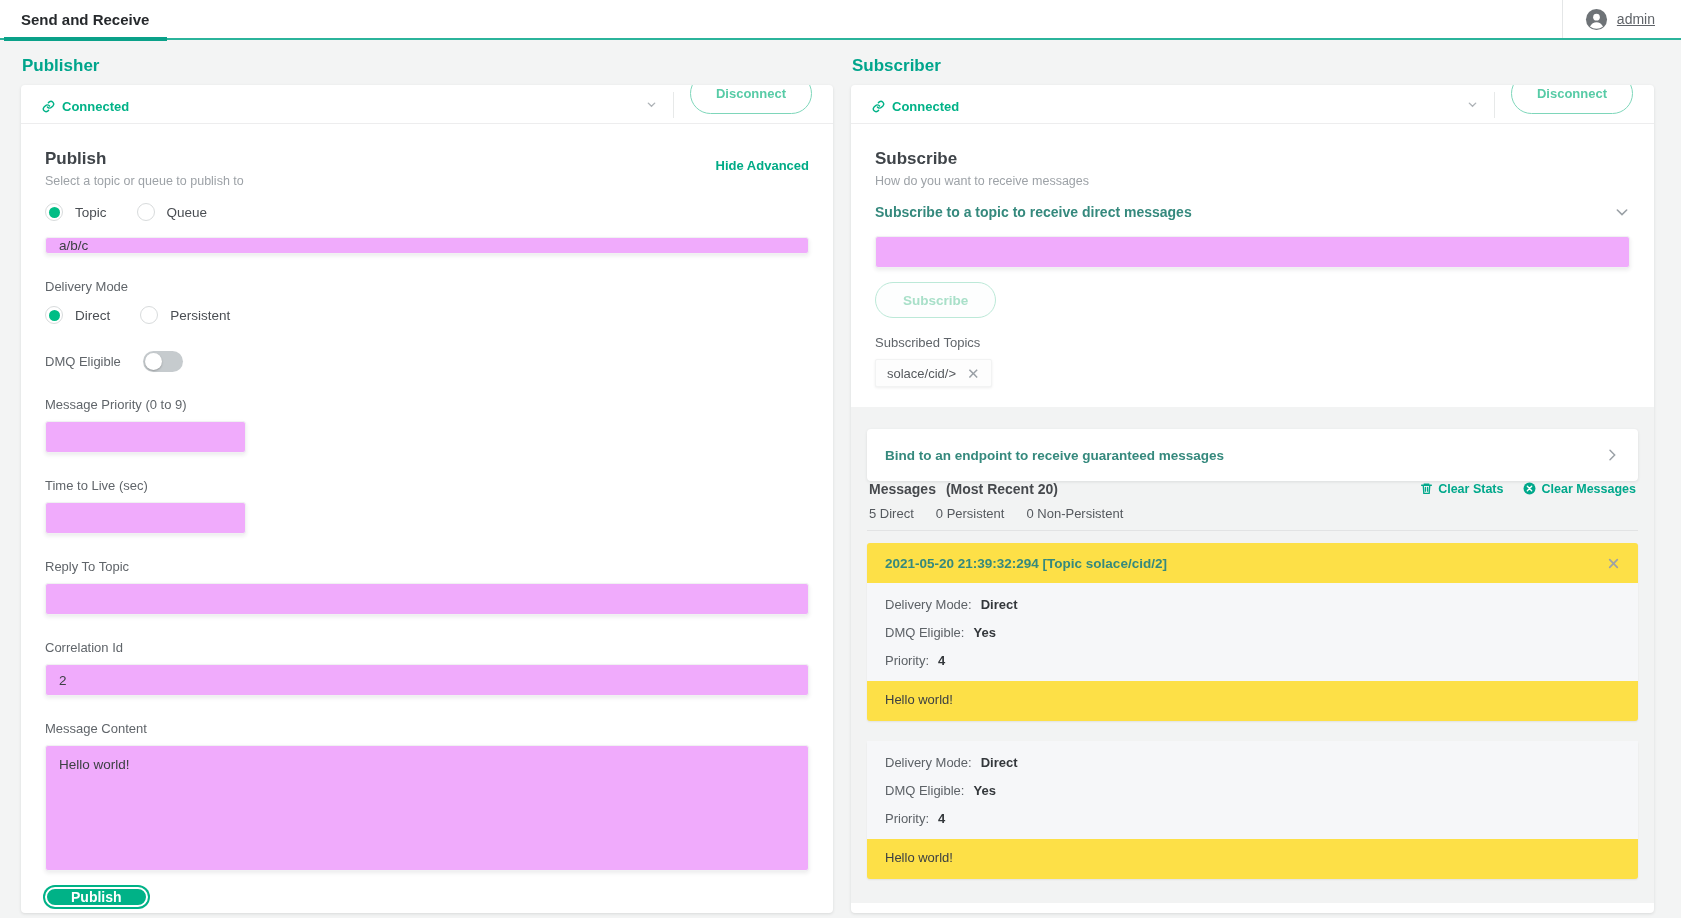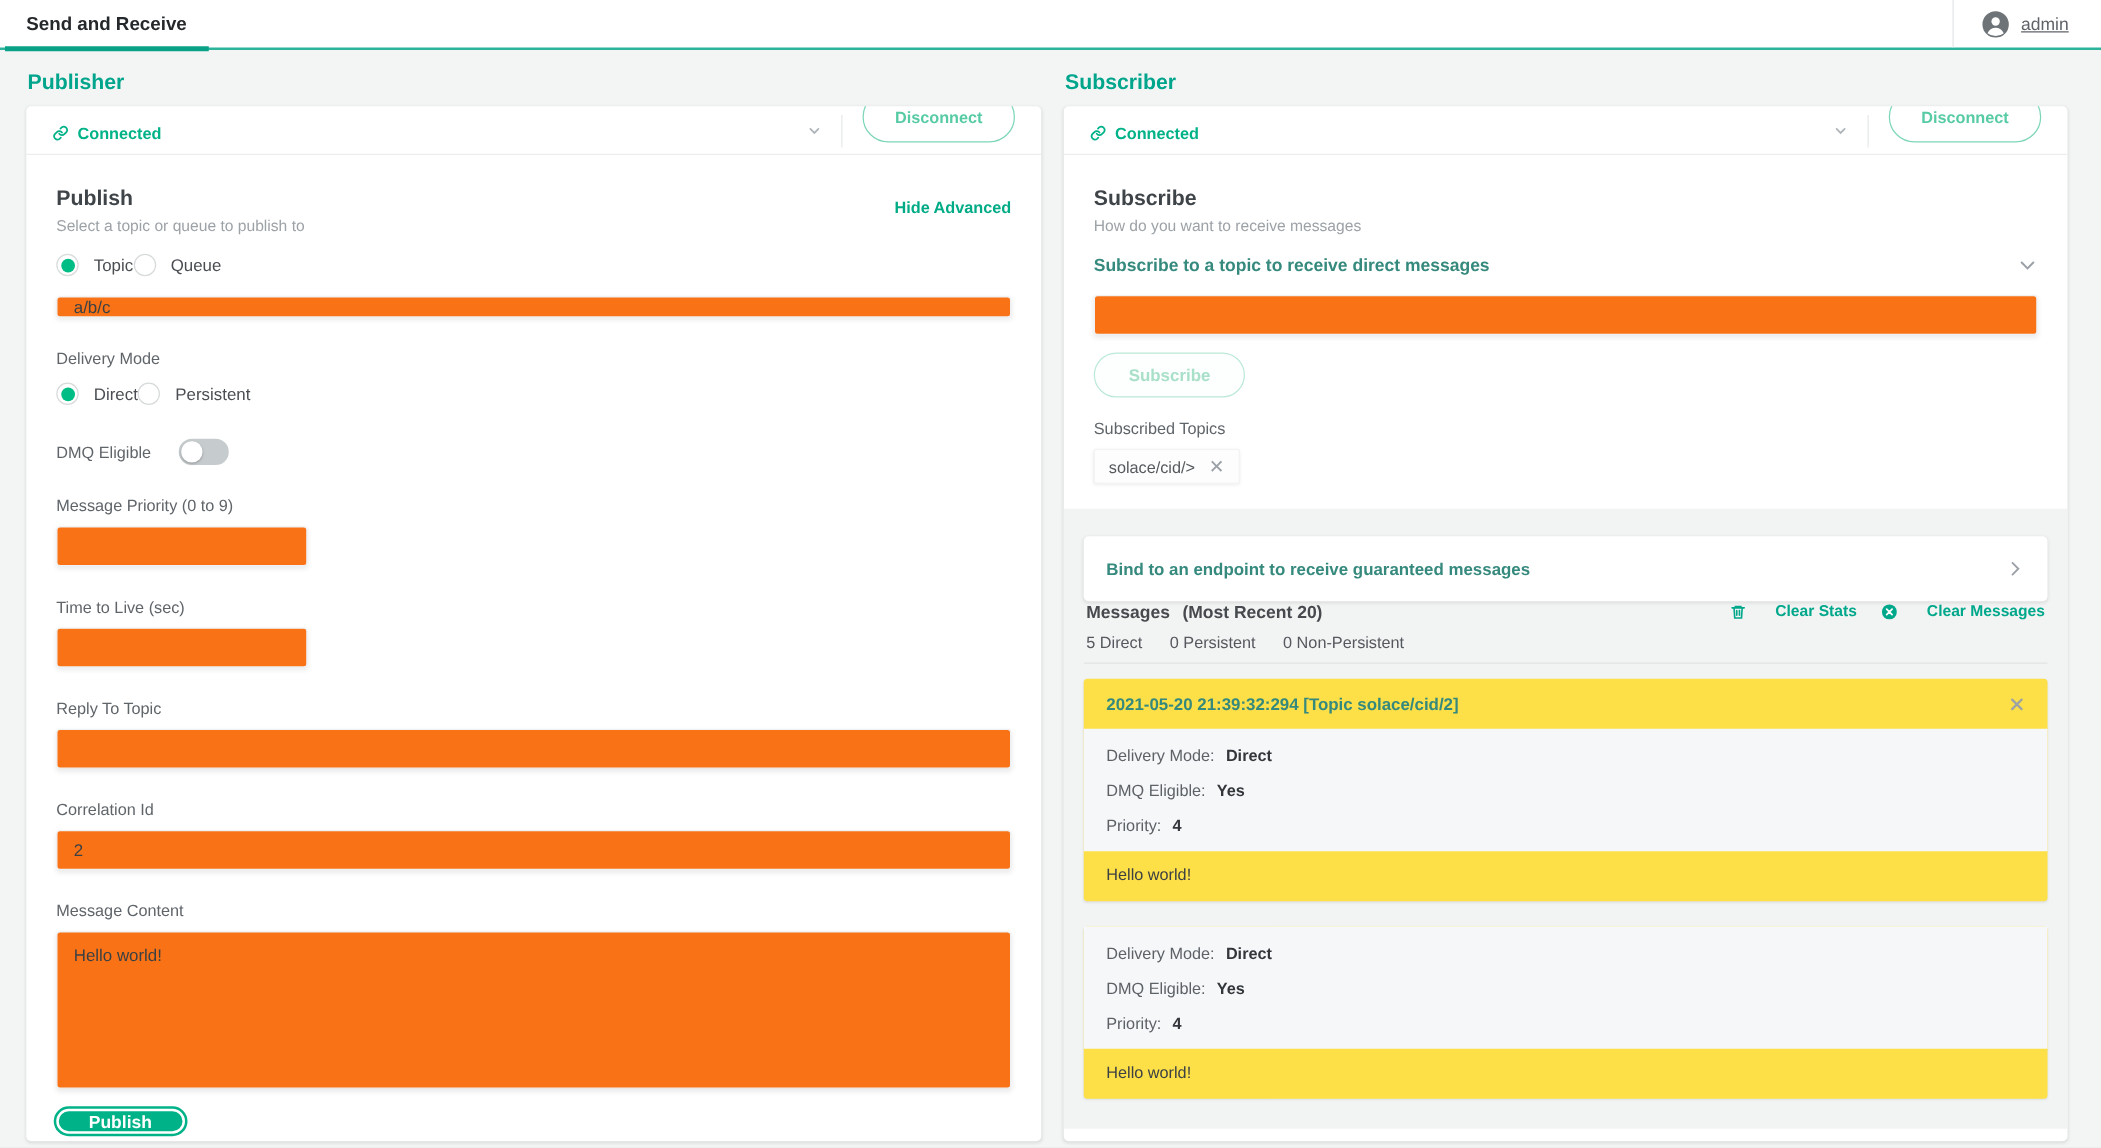--- a/index.html
+++ b/index.html
@@ -46,28 +46,28 @@
     border:1.5px solid #7ed6ba; background:transparent; color:#57cba6;
     font-family:inherit; font-size:13px; font-weight:bold; cursor:pointer;
   }
   
   .body { padding:18px 24px 10px; flex:1; display:flex; flex-direction:column; min-height:0; }
   h3 { font-size:17px; font-weight:bold; color:#3f4449; margin:7px 0 5px; }
   .sub { font-size:12.5px; color:#9da2a7; }
   .sec-head { display:flex; align-items:center; justify-content:space-between; }
   .tlink { font-size:13px; font-weight:bold; color:#00ab86; cursor:pointer; text-decoration:none; }
   
-  .radio-row { display:flex; margin-top:15px; }
+  .radio-row { display:flex; gap:30px; margin-top:15px; }
   .radio { display:flex; align-items:center; gap:12px; font-size:13.5px; color:#4a4e53; cursor:pointer; }
   .rdot { width:18px; height:18px; border-radius:50%; border:1.5px solid #d8dbdc; background:#fff; position:relative; flex:none; }
   .rdot.selected::after { content:""; position:absolute; inset:2.5px; border-radius:50%; background:#00bd85; }
   
   .inp {
     display:block; width:100%; height:32px; border:1px solid #f0f1f2; border-radius:3px;
-    background:#f97316; box-shadow:0 2px 4px rgba(33,37,41,.09); padding:0 13px;
+    background:#f0abfc; box-shadow:0 2px 4px rgba(33,37,41,.09); padding:0 13px;
     font-family:inherit; font-size:13.5px; color:#3c4043; outline:none;
   }
   .inp.small { width:201px; }
   .inp.area { height:126px; padding:9px 13px; resize:none; line-height:1.5; }
   .mt16 { margin-top:16px; }
   .field { margin-top:25px; }
   .lbl { font-size:13px; color:#60656a; margin-bottom:9px; }
   .field .radio-row { margin-top:12px; }
   .dmq-row { display:flex; align-items:center; gap:22px; margin-top:27px; }
   .dmq-row .lbl { margin:0; }
@@ -98,21 +98,21 @@
   .bind-card {
     background:#fff; border-radius:4px; box-shadow:0 1px 3px rgba(60,64,67,.12);
     height:52px; display:flex; align-items:center; justify-content:space-between;
     padding:0 18px; cursor:pointer;
   }
   .bind-card .panel-label { font-size:13.5px; }
   .msg-head { display:flex; align-items:center; justify-content:space-between; padding:0 2px; }
   .msg-title { font-size:14px; font-weight:bold; color:#46494d; }
   .recent { margin-left:10px; }
   .clear-links { display:flex; gap:20px; }
-  .clear-links a { display:flex; align-items:center; gap:23px; font-size:12.5px; font-weight:bold; color:#00a88b; cursor:pointer; text-decoration:none; }
+  .clear-links a { display:flex; gap:5px; font-size:12.5px; font-weight:bold; color:#00a88b; cursor:pointer; text-decoration:none; }
   .stats { display:flex; gap:22px; margin-top:9px; padding:0 2px; font-size:13px; color:#55595e; }
   .hdiv { height:1px; background:#e2e3e4; margin-top:9px; }
   .msg-card { background:#fde047; border-radius:3px; box-shadow:0 1px 2px rgba(0,0,0,.07); margin-top:12px; }
   .msg-card + .msg-card { margin-top:20px; }
   .msg-title-row { height:40px; display:flex; align-items:center; justify-content:space-between; padding:0 18px; }
   .msg-ts { font-size:13.5px; font-weight:bold; color:#35897d; cursor:pointer; }
   .msg-x { line-height:0; cursor:pointer; }
   .msg-details { background:#f6f7f9; padding:7px 18px; }
   .kv { padding:6.5px 0; font-size:13px; }
   .kv .k { color:#5d6267; margin-right:9px; }

